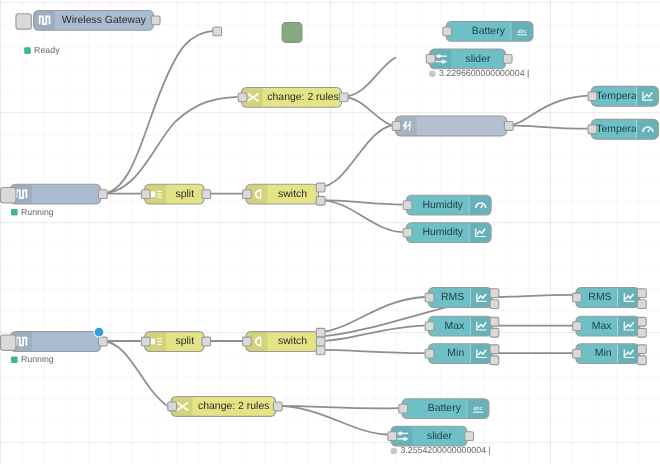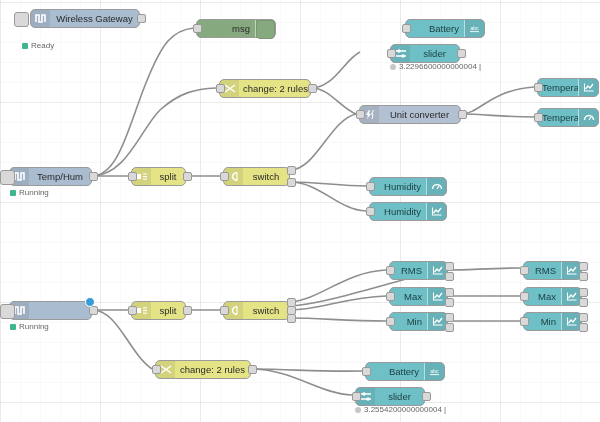--- a/index.html
+++ b/index.html
@@ -182,30 +182,20 @@
       </svg>
     </span>
     <span class="lbl">Wireless Gateway</span>
   </div>
   <div class="port" style="left:137px; top:14px;"></div>
   <div class="status" style="left:22px; top:41px;">
     <span class="dot"></span>
     <span>Ready</span>
   </div>
 
-  <div class="node n-debug" style="left:196px; top:19px; width:80px;">
-    <span class="lbl ralign">msg</span>
-    <span class="icon-box right">
-      <svg class="glyph" width="10" height="10" viewBox="0 0 10 10">
-        <rect x="1" y="1" width="8" height="1.4" fill="#fff"></rect>
-        <rect x="1" y="3.6" width="8" height="1.4" fill="#fff"></rect>
-        <rect x="1" y="6.2" width="8" height="1.4" fill="#fff"></rect>
-      </svg>
-    </span>
-  </div>
   <div class="port in" style="left:193px; top:24px;"></div>
   <div style="position:absolute;left:256px;top:20px;width:17px;height:17px;border:1px solid #7d9477;border-radius:4px;background:#87a980;z-index:6;"></div>
 
   <div class="node n-func" style="left:219px; top:79px; width:92px;">
     <span class="icon-box">
       <svg class="glyph" width="12" height="11" viewBox="0 0 12 11">
         <path d="M1 2 L11 9 M1 9 L11 2" fill="none" stroke="#fff" stroke-width="1.5"></path>
       </svg>
     </span>
     <span class="lbl">change: 2 rules</span>
@@ -241,21 +231,20 @@
     <span>3.2296600000000004 |</span>
   </div>
 
   <div class="node n-conv" style="left:359px; top:105px; width:102px;">
     <span class="icon-box">
       <svg class="glyph" width="12" height="11" viewBox="0 0 12 11">
         <path d="M5 1 L2 6 H4 L3 10 L7 5 H5 L6 1 Z" fill="#fff"></path>
         <path d="M9.5 1 L7.5 5 H9 L8 10" fill="none" stroke="#fff" stroke-width="1"></path>
       </svg>
     </span>
-    <span class="lbl">Unit converter</span>
   </div>
   <div class="port in" style="left:356px; top:110px;"></div>
   <div class="port" style="left:458px; top:110px;"></div>
 
   <div class="node n-ui" style="left:537px; top:78px; width:62px;">
     <span class="lbl ralign">Temperature</span>
     <span class="icon-box right">
       <svg class="glyph" width="12" height="11" viewBox="0 0 12 11">
         <path d="M1.5 1.5 V9 H10.5" fill="none" stroke="#fff" stroke-width="1.1"></path>
         <path d="M2.5 7 L5 4 L7 6 L10 2" fill="none" stroke="#fff" stroke-width="1.3"></path>
@@ -276,21 +265,20 @@
   <div class="port in" style="left:534px; top:113px;"></div>
 
   <div class="inbtn" style="left:0px; top:170px;"></div>
 
   <div class="node n-input" style="left:9px; top:167px; width:83px;">
     <span class="icon-box">
       <svg class="glyph" width="12" height="11" viewBox="0 0 12 11">
         <path d="M1 9 V2 H4 V9 H7 V2 H10 V9" fill="none" stroke="#fff" stroke-width="1.6"></path>
       </svg>
     </span>
-    <span class="lbl">Temp/Hum</span>
   </div>
   <div class="port" style="left:89px; top:172px;"></div>
   <div class="status" style="left:10px; top:188px;">
     <span class="dot"></span>
     <span>Running</span>
   </div>
 
   <div class="node n-func" style="left:131px; top:167px; width:55px;">
     <span class="icon-box">
       <svg class="glyph" width="12" height="11" viewBox="0 0 12 11">

